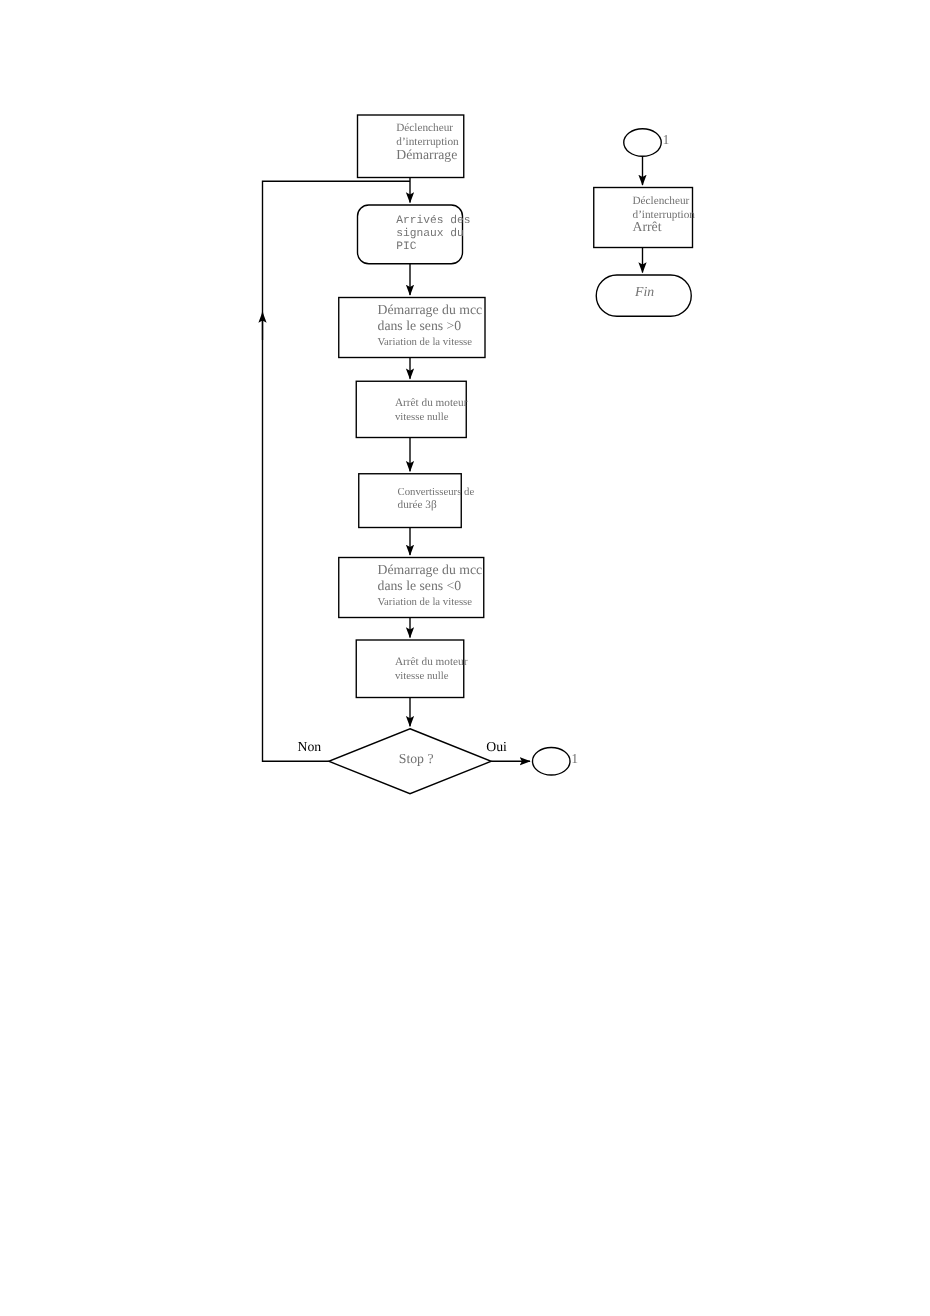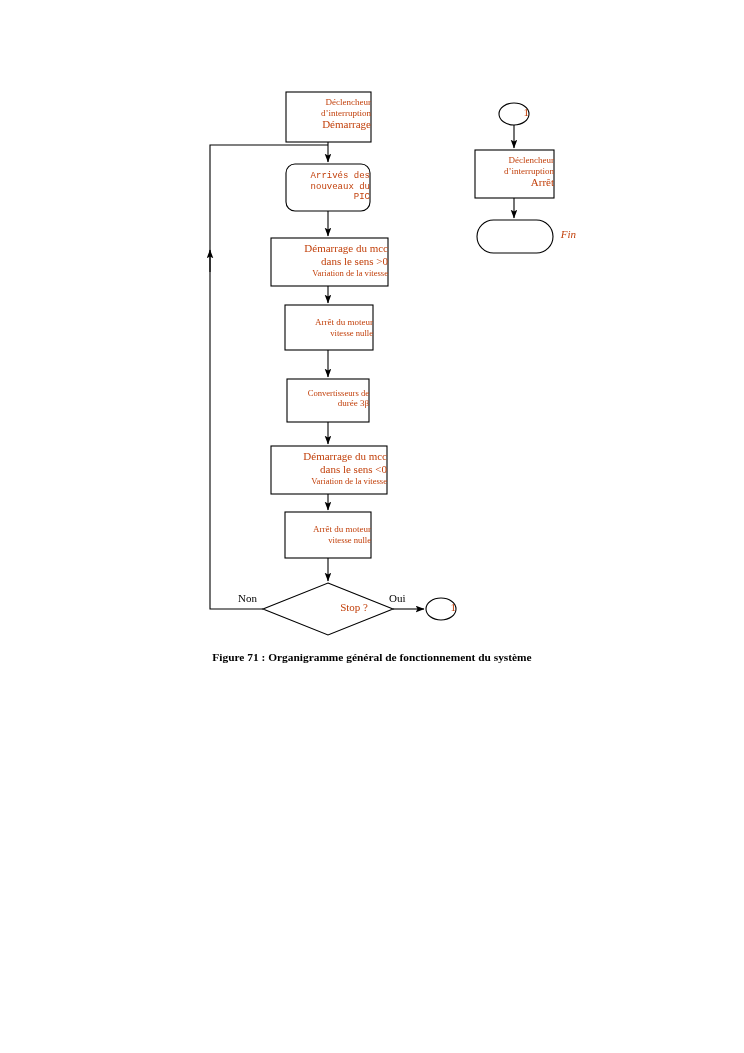--- a/index.html
+++ b/index.html
@@ -41,23 +41,24 @@
   }
   svg.flow {
     position: absolute;
     left: 0;
     top: 0;
     width: 744px;
     height: 700px;
   }
   .node-text {
     position: absolute;
-    text-align: right;
+    text-align: left;
     line-height: 1.18;
-    color: #c2410c;
+    color: #737373;
+    margin-left: 31px;
   }
   .t-sm { font-size: 9px; }
   .t-md { font-size: 11px; }
   .t-lg { font-size: 11px; }
   .t-xs { font-size: 8.6px; }
 
   .caption {
     position: absolute;
     left: 0;
     top: 651px;
@@ -145,21 +146,21 @@
     </svg>
 
     <div class="node-text" style="left:286px; top:97px; width:85px;">
       <div class="t-sm">Déclencheur</div>
       <div class="t-sm">d’interruption</div>
       <div class="t-lg">Démarrage</div>
     </div>
 
     <div class="node-text" style="left:286px; top:171px; width:84px;font-family:Liberation Mono, monospace;">
       <div class="t-sm">Arrivés  des</div>
-      <div class="t-sm">nouveaux du</div>
+      <div class="t-sm">signaux du</div>
       <div class="t-sm">PIC</div>
     </div>
 
     <div class="node-text" style="left:271px; top:242px; width:117px;">
       <div class="t-md">Démarrage du mcc</div>
       <div class="t-md">dans le sens &gt;0</div>
       <div class="t-xs">Variation  de la vitesse</div>
     </div>
 
     <div class="node-text" style="left:285px; top:317px; width:88px;">
@@ -195,16 +196,15 @@
     <div class="node-text" style="left:475px; top:155px; width:79px;">
       <div class="t-sm">Déclencheur</div>
       <div class="t-sm">d’interruption</div>
       <div class="t-lg">Arrêt</div>
     </div>
 
     <div class="node-text t-lg" style="left:477px; top:228px; width:99px;font-style:italic;">Fin</div>
 
   </div>
 
-  <div class="caption">Figure 71 : Organigramme général de fonctionnement du système</div>
 
 
 </div>
 
 </body></html>

